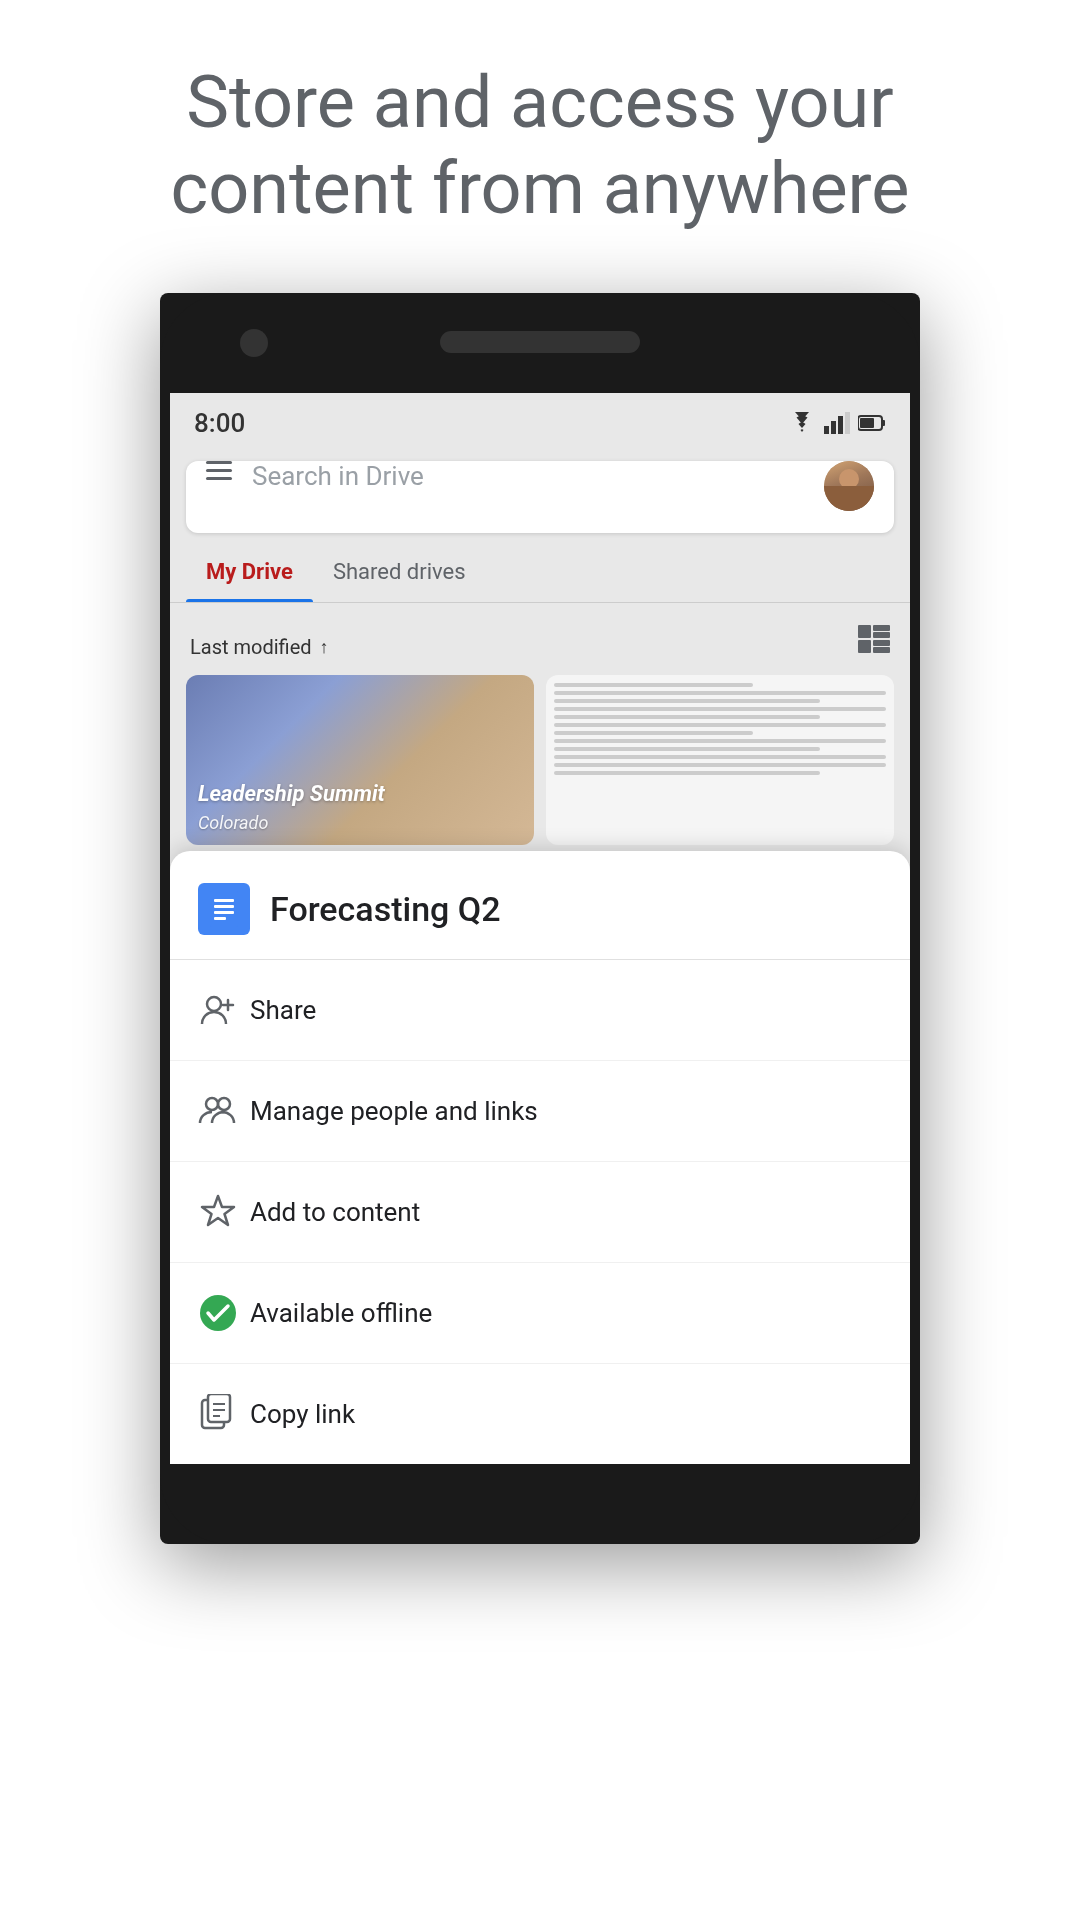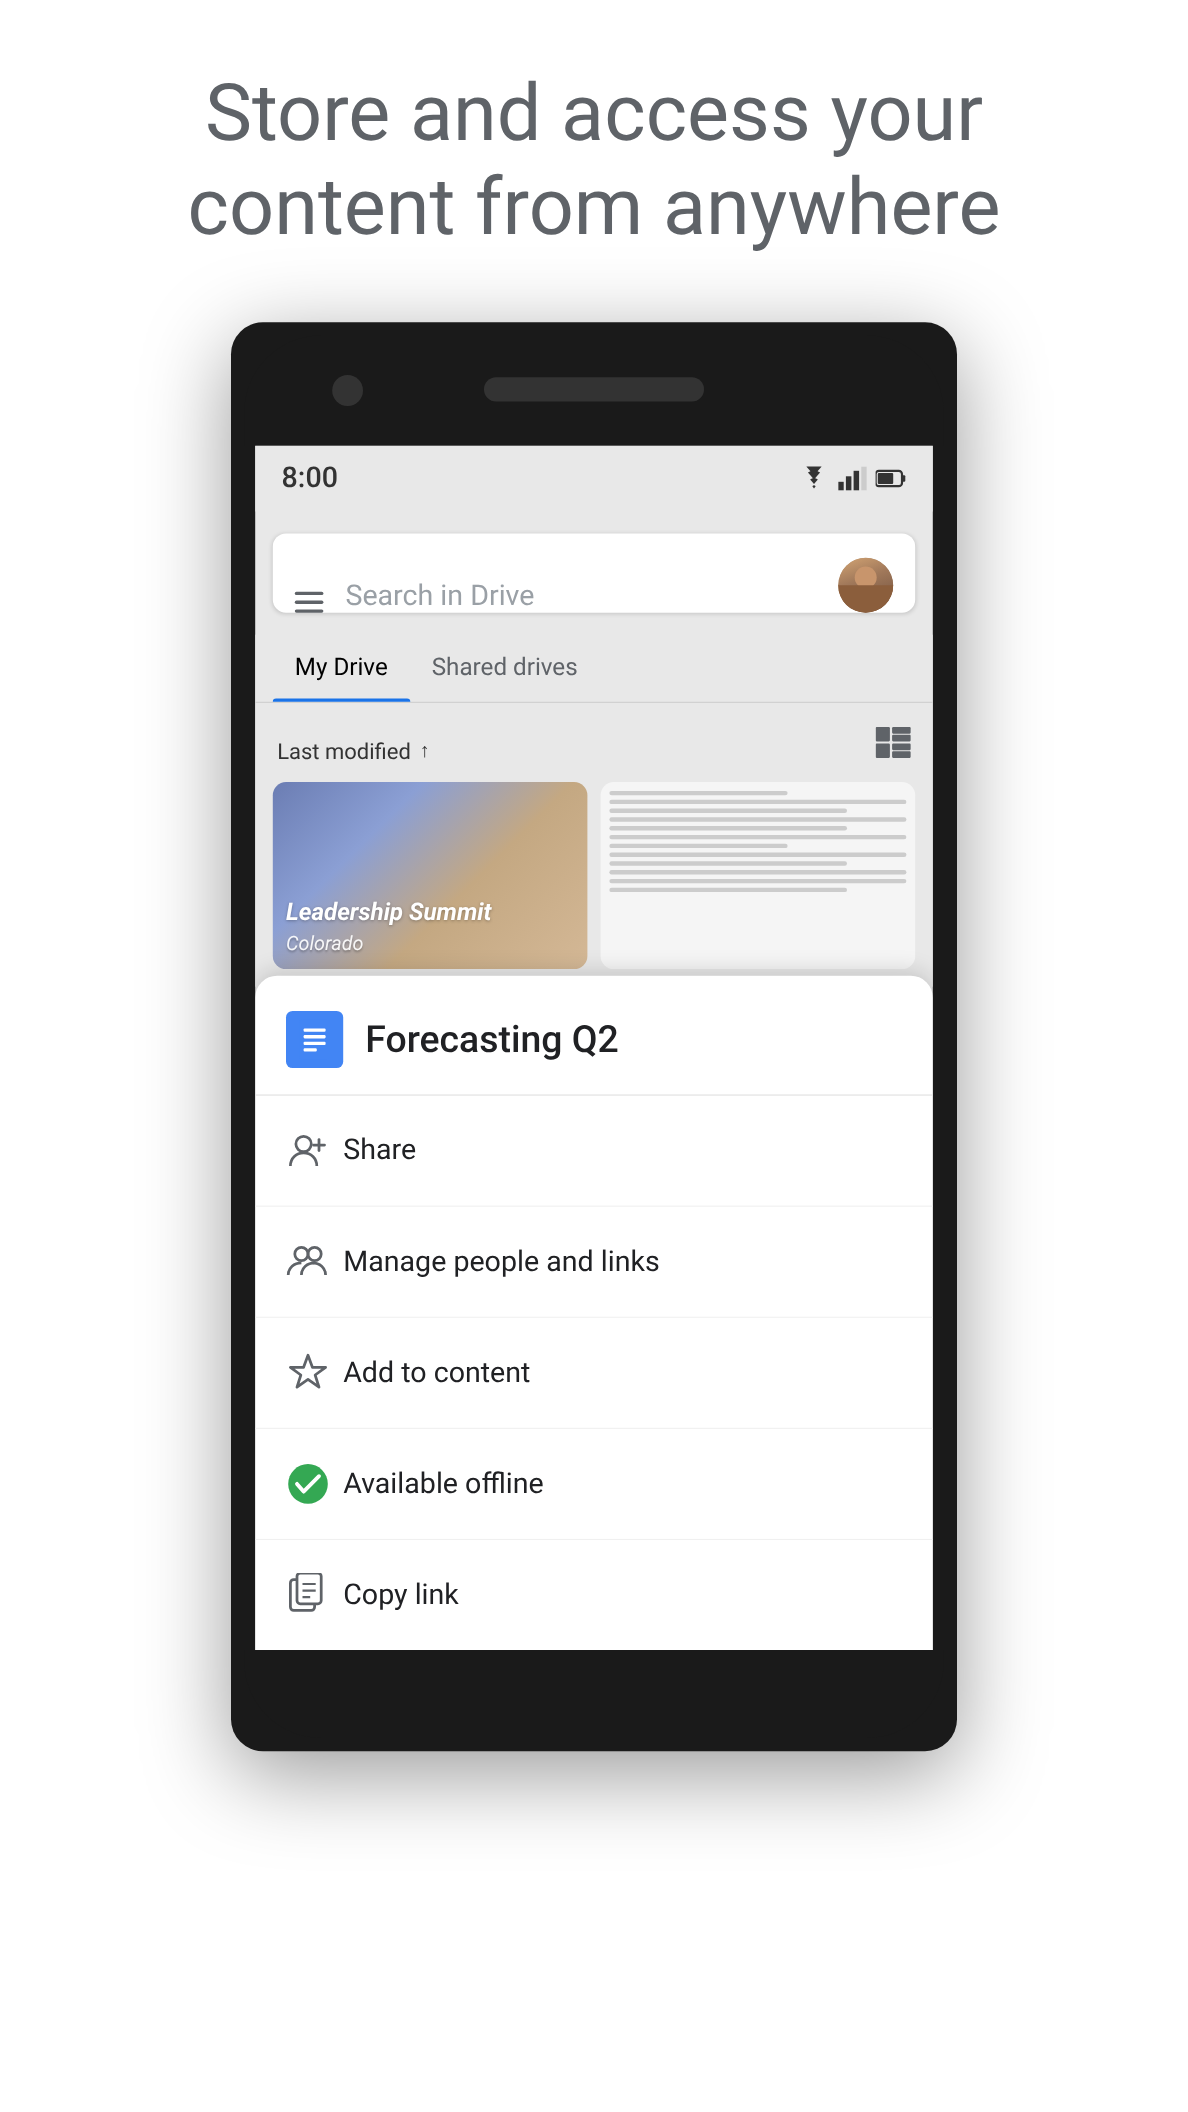--- a/index.html
+++ b/index.html
@@ -24,24 +24,24 @@
 
     
     .phone-wrapper {
       display: flex;
       justify-content: center;
       align-items: flex-start;
       padding: 20px 0 0;
     }
 
     .phone-frame {
-      width: 660px;
+      width: 760px;
       background: #1a1a1a;
-      border-radius: 29px;
-      padding: 12px;
+      border-radius: 8px;
+      padding: 0;
       box-shadow: 0 20px 80px rgba(0,0,0,0.4);
       overflow: hidden;
       position: relative;
     }
 
     .phone-top-bar {
       background: #1a1a1a;
       height: 100px;
       display: flex;
       align-items: center;
@@ -101,25 +101,25 @@
 
     .status-icons {
       display: flex;
       align-items: center;
       gap: 8px;
     }
 
     
     .search-bar {
       background: #ffffff;
-      margin: 20px 16px;
+      margin: 8px 16px;
       border-radius: 12px;
       height: 72px;
       display: flex;
-      align-items: flex-end;
+      align-items: flex-start;
       padding: 0 20px;
       gap: 20px;
       box-shadow: 0 1px 4px rgba(0,0,0,0.15);
     }
 
     .hamburger-icon {
       display: flex;
       flex-direction: column;
       gap: 5px;
       cursor: pointer;
@@ -192,22 +192,22 @@
     .tab {
       padding: 18px 20px;
       font-size: 22px;
       color: #5f6368;
       position: relative;
       cursor: pointer;
       white-space: nowrap;
     }
 
     .tab.active {
-      color: #000000;
-      font-weight: 400;
+      color: #b91c1c;
+      font-weight: 700;
     }
 
     .tab.active::after {
       content: '';
       position: absolute;
       bottom: 0;
       left: 0;
       right: 0;
       height: 3px;
       background: #1a73e8;

